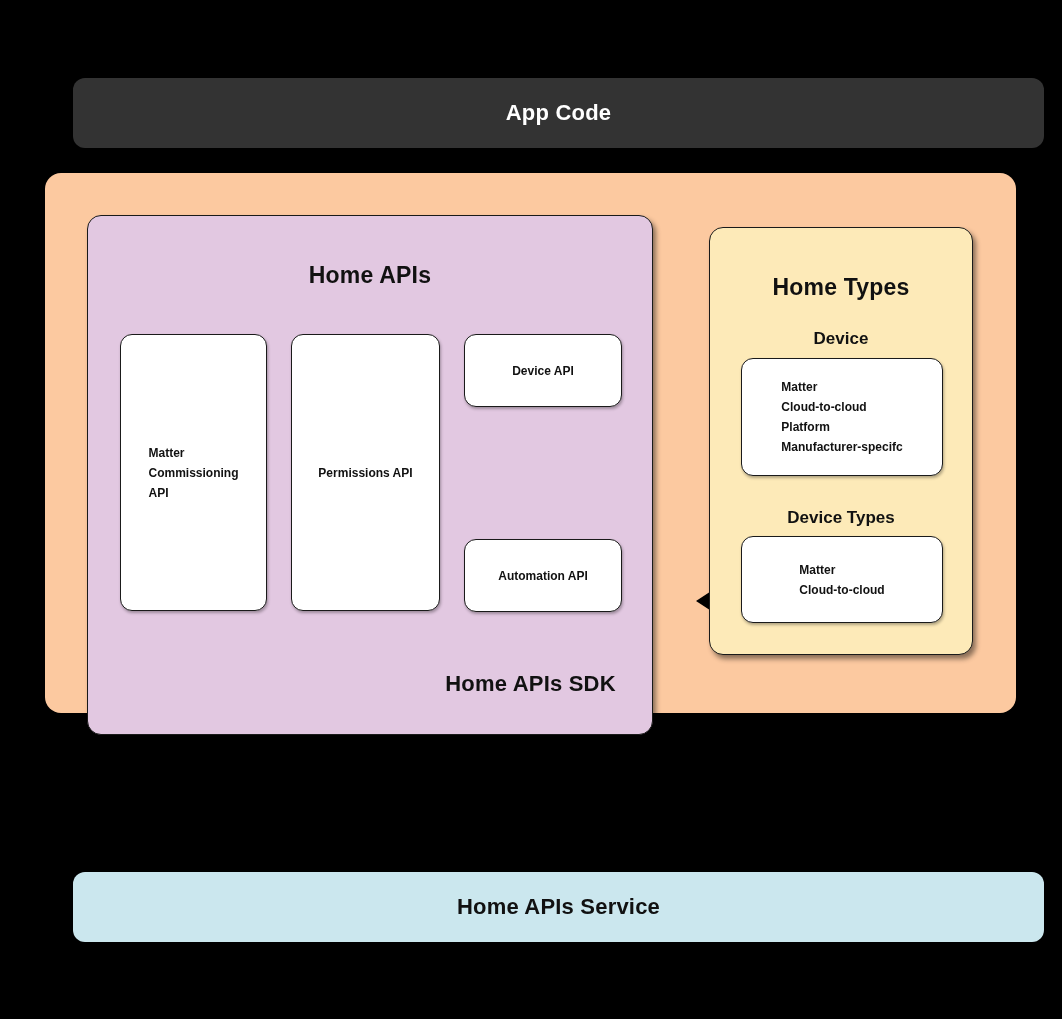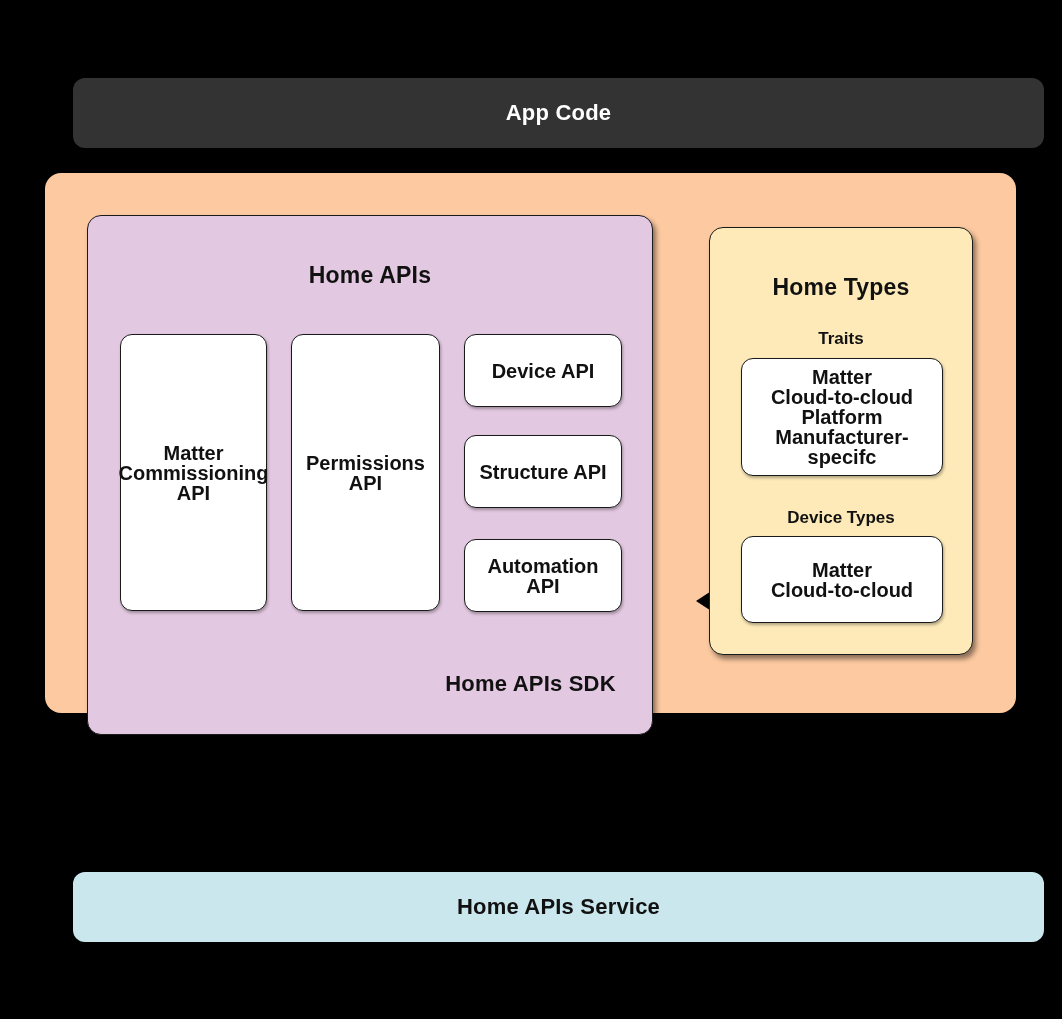--- a/index.html
+++ b/index.html
@@ -93,23 +93,22 @@
   }
   .wbox{
     position:absolute;
     background:var(--box-bg);
     border:1.5px solid var(--border);
     border-radius:12px;
     box-shadow:1px 2px 3px rgba(0,0,0,0.3);
     display:flex;
     align-items:center;
     justify-content:center;
-    text-align:center;
     font-weight:700;
-    font-size:20px;
+    font-size:12px;
     line-height:20px;
     white-space:pre-line;
     padding:6px;
   }
   .box-a{left:32px;top:118px;width:147px;height:277px;}
   .box-b{left:203px;top:118px;width:149px;height:277px;}
   .box-c1{left:376px;top:118px;width:158px;height:73px;}
   .box-c2{left:376px;top:219px;width:158px;height:73px;}
   .box-c3{left:376px;top:323px;width:158px;height:73px;border-radius:12px;}
   .sub-heading{
@@ -140,33 +139,32 @@
 
   <div class="sdk">
 
     <div class="panel home-apis">
       <div class="panel-title">Home APIs</div>
       <div class="wbox box-a">Matter
 Commissioning
 API</div>
       <div class="wbox box-b">Permissions API</div>
       <div class="wbox box-c1">Device API</div>
-      <div class="wbox box-c2">Structure API</div>
       <div class="wbox box-c3">Automation API</div>
     </div>
 
     <svg class="arrow" viewBox="0 0 62 26" aria-hidden="true">
       <path d="M10 13 H52" stroke="#000000" stroke-width="4.5" fill="none"></path>
       <path d="M13 4.5 L0 13 L13 21.5 Z" fill="#000000"></path>
       <path d="M49 4.5 L62 13 L49 21.5 Z" fill="#000000"></path>
     </svg>
 
     <div class="panel home-types">
       <div class="panel-title">Home Types</div>
-      <div class="sub-heading traits-heading">Traits</div>
+      <div class="sub-heading traits-heading">Device</div>
       <div class="wbox traits-box">Matter
 Cloud-to-cloud
 Platform
 Manufacturer-specifc</div>
       <div class="sub-heading device-types-heading">Device Types</div>
       <div class="wbox device-types-box">Matter
 Cloud-to-cloud</div>
     </div>
 
     <div class="sdk-label">Home APIs SDK</div>

